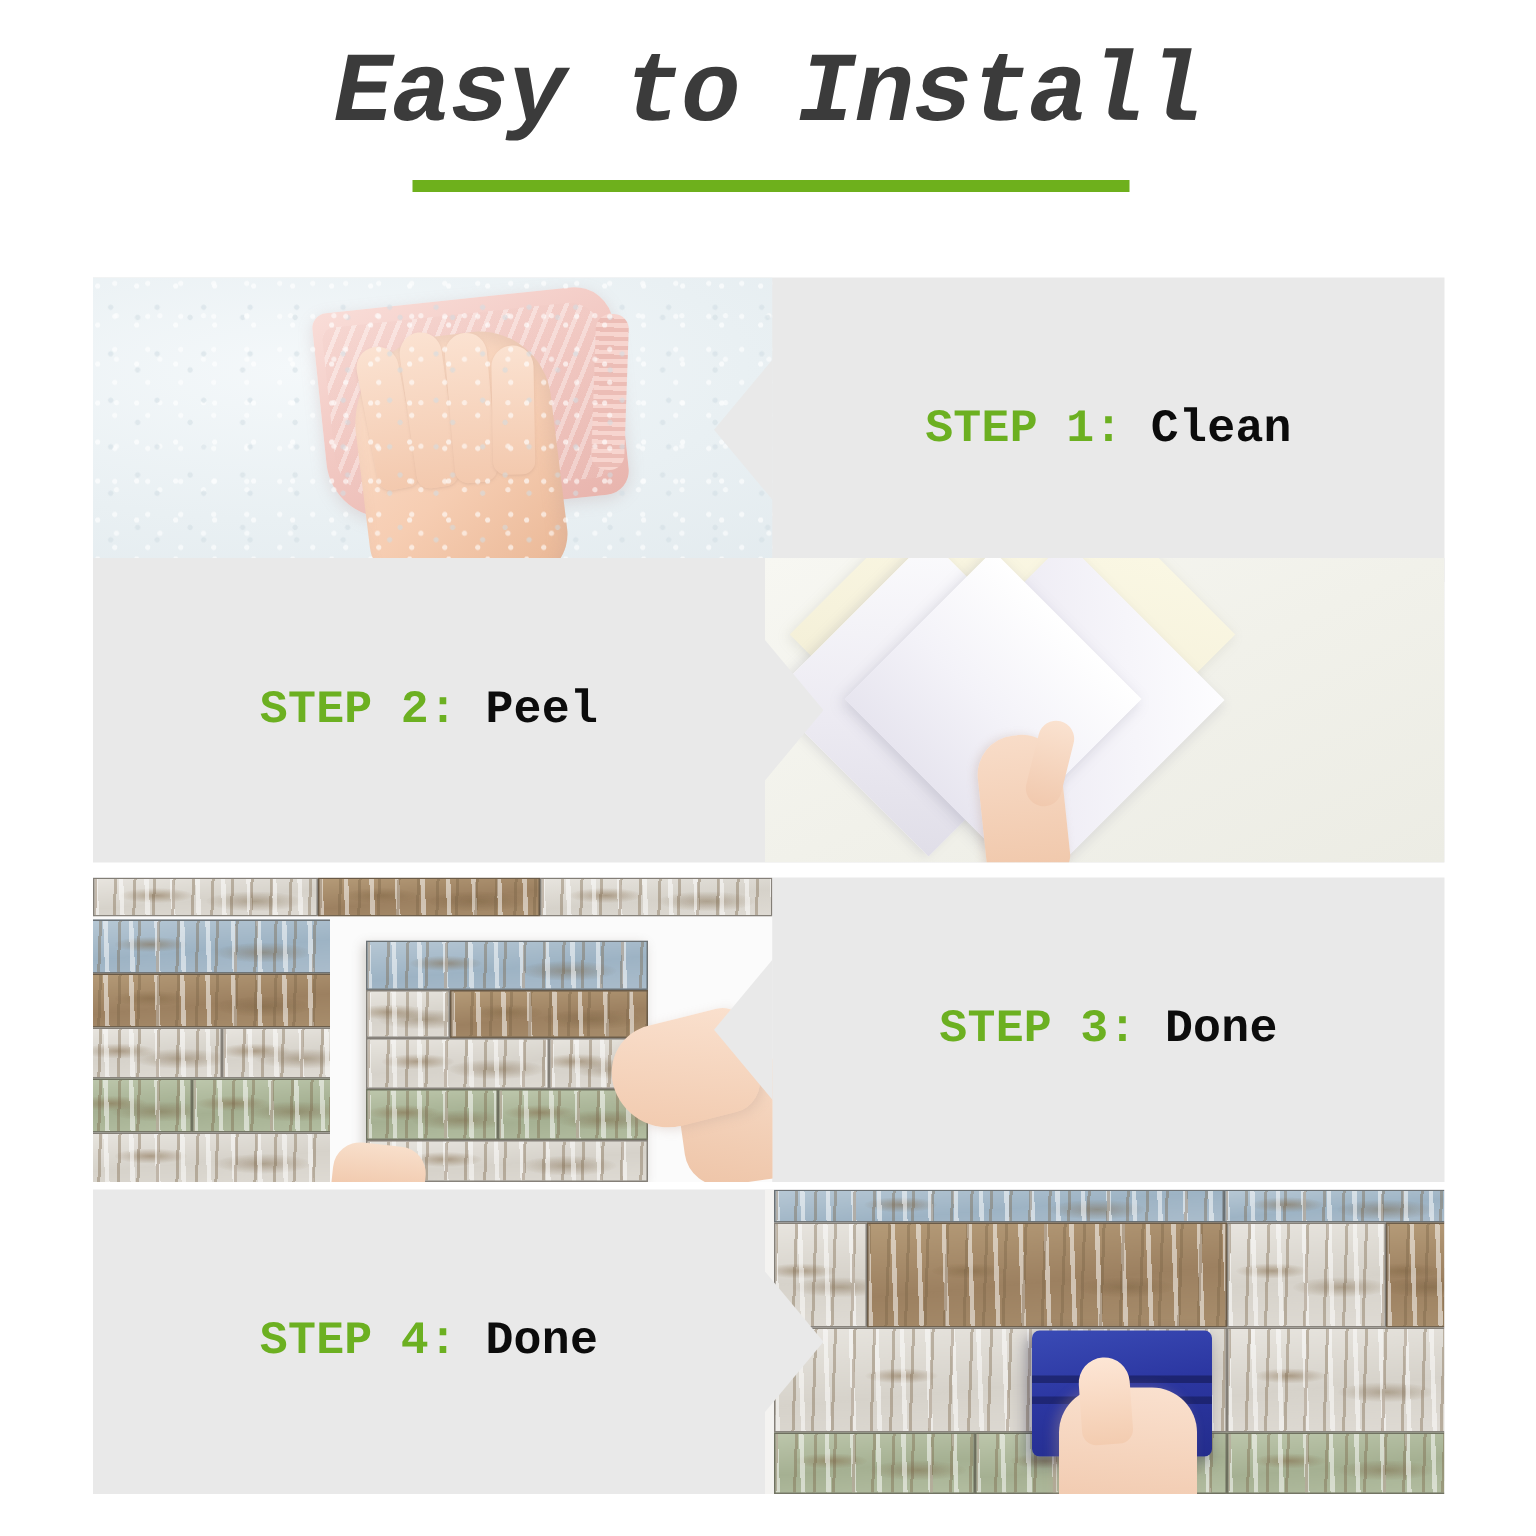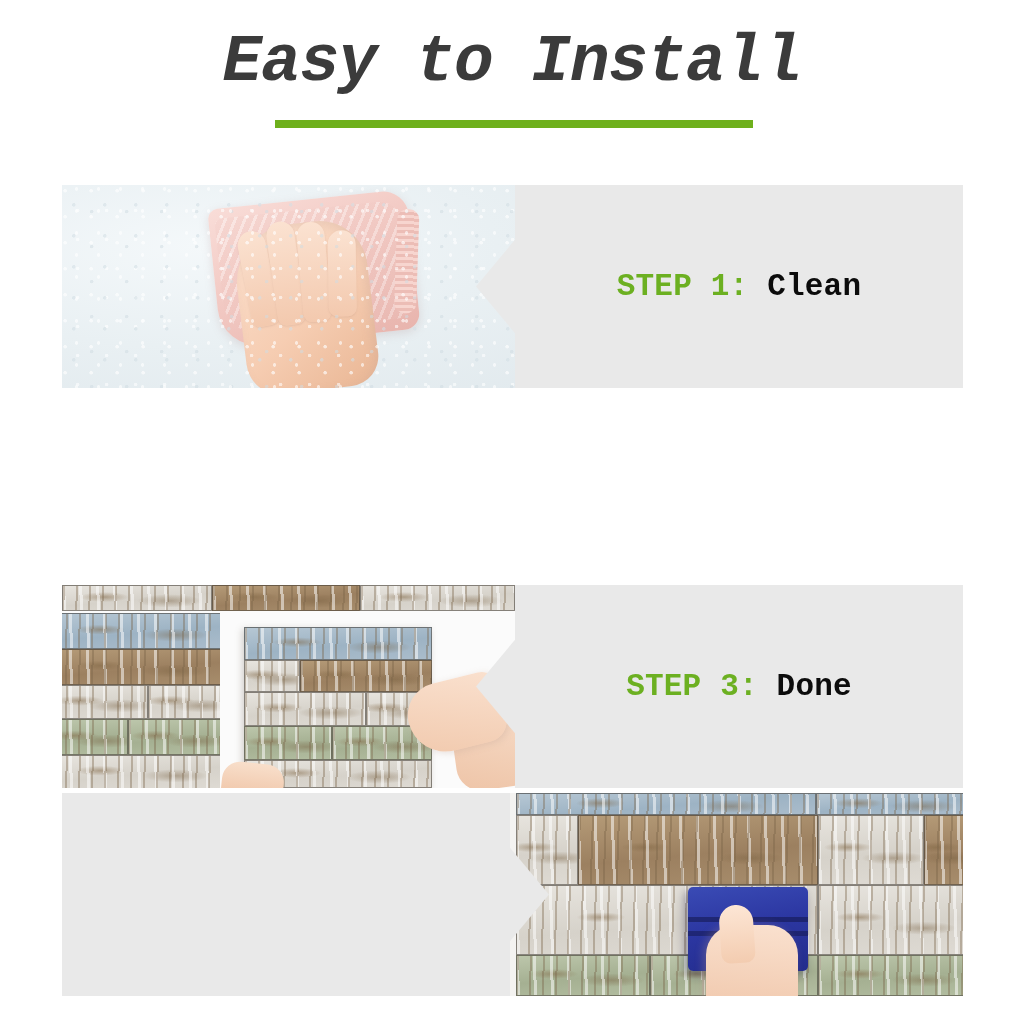--- a/index.html
+++ b/index.html
@@ -435,20 +435,41 @@
     </div>
 
     <div class="caption right">
       <div class="caption-text">
         <span class="step-label">STEP 1:</span> 
         <span class="step-action">Clean</span>
       </div>
     </div>
   </div>
 
+  <div class="row row-2">
+
+    <div class="caption left">
+      <div class="caption-text">
+        <span class="step-label">STEP 2:</span> 
+        <span class="step-action">Peel</span>
+      </div>
+    </div>
+
+    <div class="photo right">
+      <div class="scene-peel">
+        <div class="sheet-cream"></div>
+        <div class="sheet-white-l"></div>
+        <div class="sheet-white-r"></div>
+        <div class="sheet-peel-flap"></div>
+        <div class="hand-peel"></div>
+        <div class="thumb-peel"></div>
+      </div>
+      <div class="notch on-left"></div>
+    </div>
+  </div>
 
   <div class="row row-3">
 
     <div class="photo left">
       <div class="scene-stick">
 
         <div class="wall-top-strip">
           <div class="plank p-white" style="left:0;top:0;width:150px;height:26px;"></div>
           <div class="plank p-brown" style="left:150px;top:0;width:148px;height:26px;"></div>
           <div class="plank p-white" style="left:298px;top:0;width:155px;height:26px;"></div>
@@ -485,20 +506,26 @@
     <div class="caption right">
       <div class="caption-text">
         <span class="step-label">STEP 3:</span> 
         <span class="step-action">Done</span>
       </div>
     </div>
   </div>
 
   <div class="row row-4">
 
+    <div class="caption left">
+      <div class="caption-text">
+        <span class="step-label">STEP 4:</span> 
+        <span class="step-action">Done</span>
+      </div>
+    </div>
 
     <div class="photo right">
       <div class="scene-done">
         <div class="wall-full">
           <div class="plank p-blue" style="left:6px;top:0;width:300px;height:22px;"></div>
           <div class="plank p-blue" style="left:306px;top:0;width:150px;height:22px;"></div>
           <div class="plank p-white" style="left:6px;top:22px;width:62px;height:70px;"></div>
           <div class="plank p-brown" style="left:68px;top:22px;width:240px;height:70px;"></div>
           <div class="plank p-white" style="left:308px;top:22px;width:106px;height:70px;"></div>
           <div class="plank p-brown" style="left:414px;top:22px;width:42px;height:70px;"></div>

